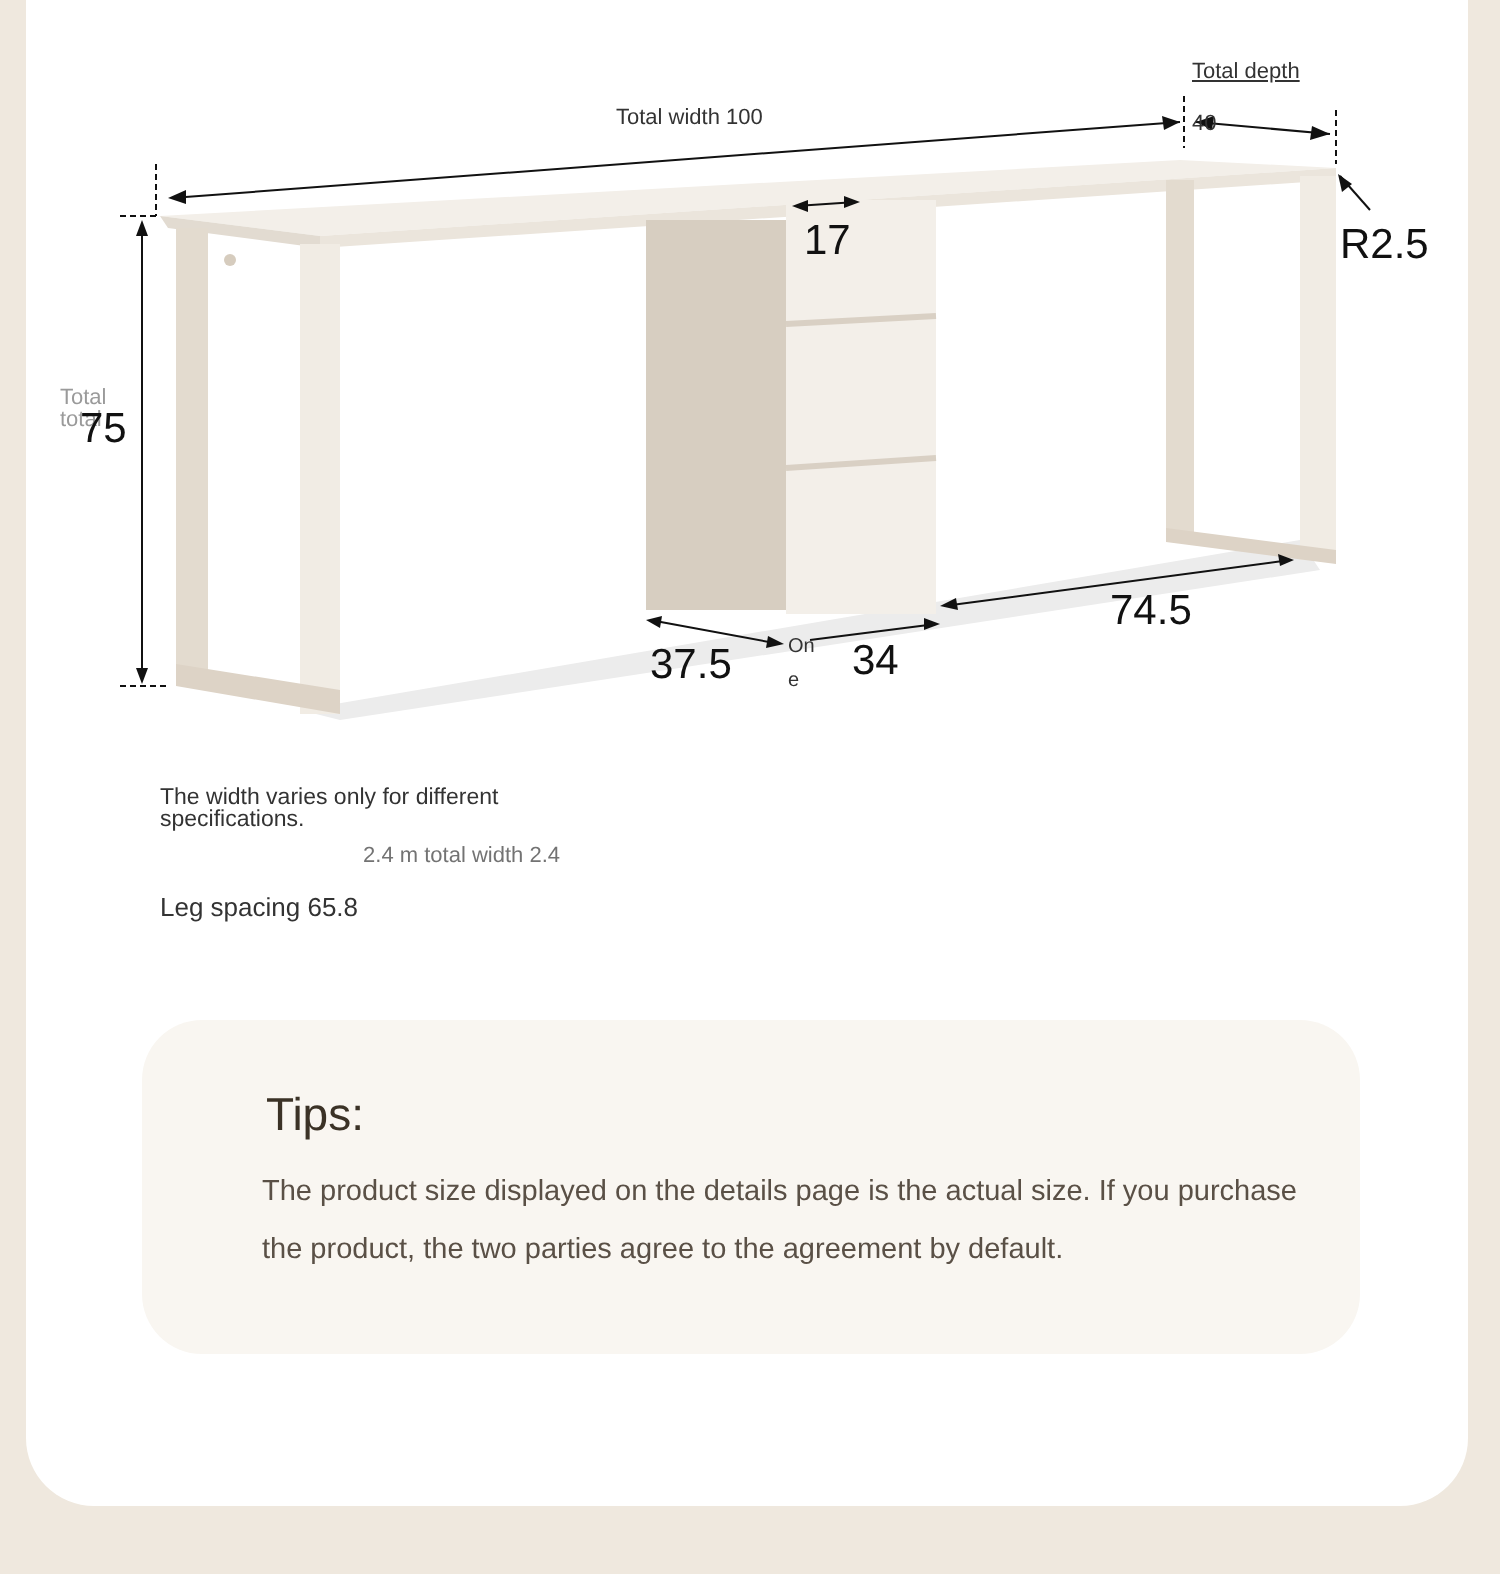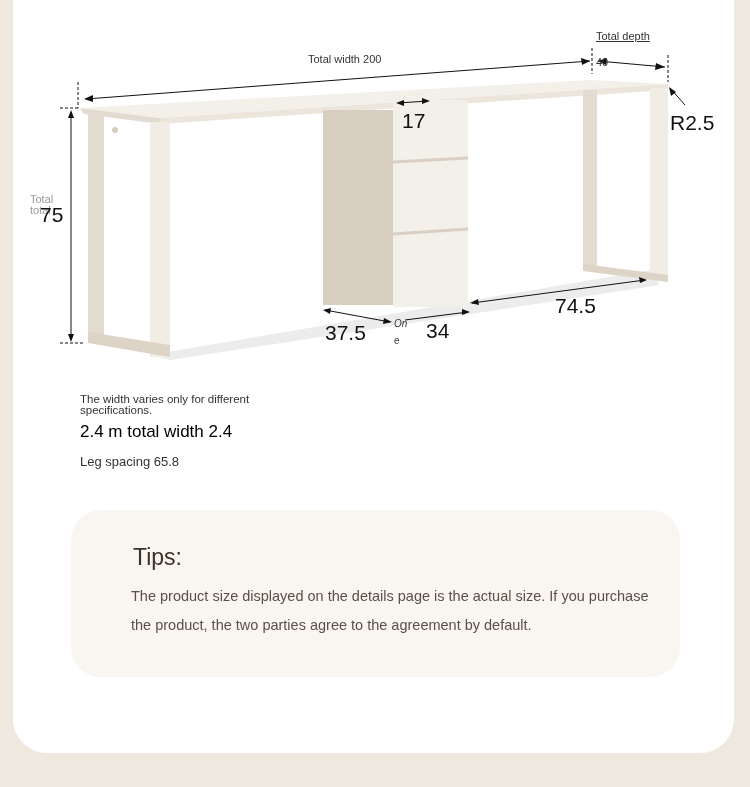--- a/index.html
+++ b/index.html
@@ -5,21 +5,21 @@
   html, body { margin:0; padding:0; }
   body { width:750px; height:787px; background:#efe8de; position:relative; overflow:hidden; font-family:"Liberation Sans", sans-serif; }
   .card { position:absolute; left:13px; top:0; width:721px; height:753px; background:#ffffff; border-radius:0 0 34px 34px; }
   .diagram { position:absolute; left:0; top:0; width:750px; height:380px; }
   .lbl { position:absolute; color:#222; white-space:nowrap; line-height:1; }
   .small { font-size:11px; color:#333; }
   .grey { font-size:11px; color:#9a9a9a; line-height:11px; }
   .big { font-size:21px; color:#111; }
   .notes { position:absolute; left:80px; top:394px; }
   .note1 { font-size:11.5px; color:#333; line-height:11px; width:200px; }
-  .note2 { font-size:17px; color:#000000; margin-top:6px; }
+  .note2 { font-size:11px; color:#737373; margin-top:6px;text-align:right; }
   .note3 { font-size:13px; color:#333; margin-top:12px; }
   .tips { position:absolute; left:71px; top:510px; width:609px; height:167px; background:#f9f6f1; border-radius:30px; }
   .tips-title { position:absolute; left:62px; top:34px; font-size:23px; color:#3b3226; }
   .tips-body { position:absolute; left:60px; top:72px; width:520px; font-size:14.5px; color:#5a5046; line-height:29px; }
 </style>
 </head>
 <body>
 
 <div class="card"></div>
 
@@ -72,30 +72,30 @@
       <polygon points="396,103 404,100 404,106"></polygon>
       <polygon points="430,101 422,98 422,104"></polygon>
       <polygon points="323,310 331,308 330,314"></polygon>
       <polygon points="392,322 384,318 383,324"></polygon>
       <polygon points="470,312 462,309 462,315"></polygon>
       <polygon points="470,303 478,299 479,305"></polygon>
       <polygon points="647,280 639,277 640,283"></polygon>
     </g>
   </svg>
 
-  <span class="lbl small" style="left:308px;top:54px;">Total width 200</span>
+  <span class="lbl small" style="left:308px;top:54px;">Total width 100</span>
   <span class="lbl small" style="left:596px;top:31px;line-height:10px;text-decoration:underline;">Total depth</span>
   <span class="lbl small" style="left:596px;top:57px;line-height:10px;">40</span>
   <span class="lbl big" style="left:670px;top:112px;">R2.5</span>
   <span class="lbl big" style="left:402px;top:110px;">17</span>
   <span class="lbl grey" style="left:30px;top:194px;">Total</span>
   <span class="lbl grey" style="left:30px;top:205px;">total</span>
   <span class="lbl big" style="left:40px;top:204px;">75</span>
   <span class="lbl big" style="left:325px;top:322px;">37.5</span>
-  <span class="lbl" style="left:394px;top:319px;font-size:10px;color:#333;font-style:italic;">On</span>
+  <span class="lbl" style="left:394px;top:319px;font-size:10px;color:#333;">On</span>
   <span class="lbl" style="left:394px;top:336px;font-size:10px;color:#333;">e</span>
   <span class="lbl big" style="left:426px;top:320px;">34</span>
   <span class="lbl big" style="left:555px;top:295px;">74.5</span>
 </div>
 
 <div class="notes">
   <div class="note1">The width varies only for different specifications.</div>
   <div class="note2">2.4 m total width 2.4</div>
   <div class="note3">Leg spacing 65.8</div>
 </div>

